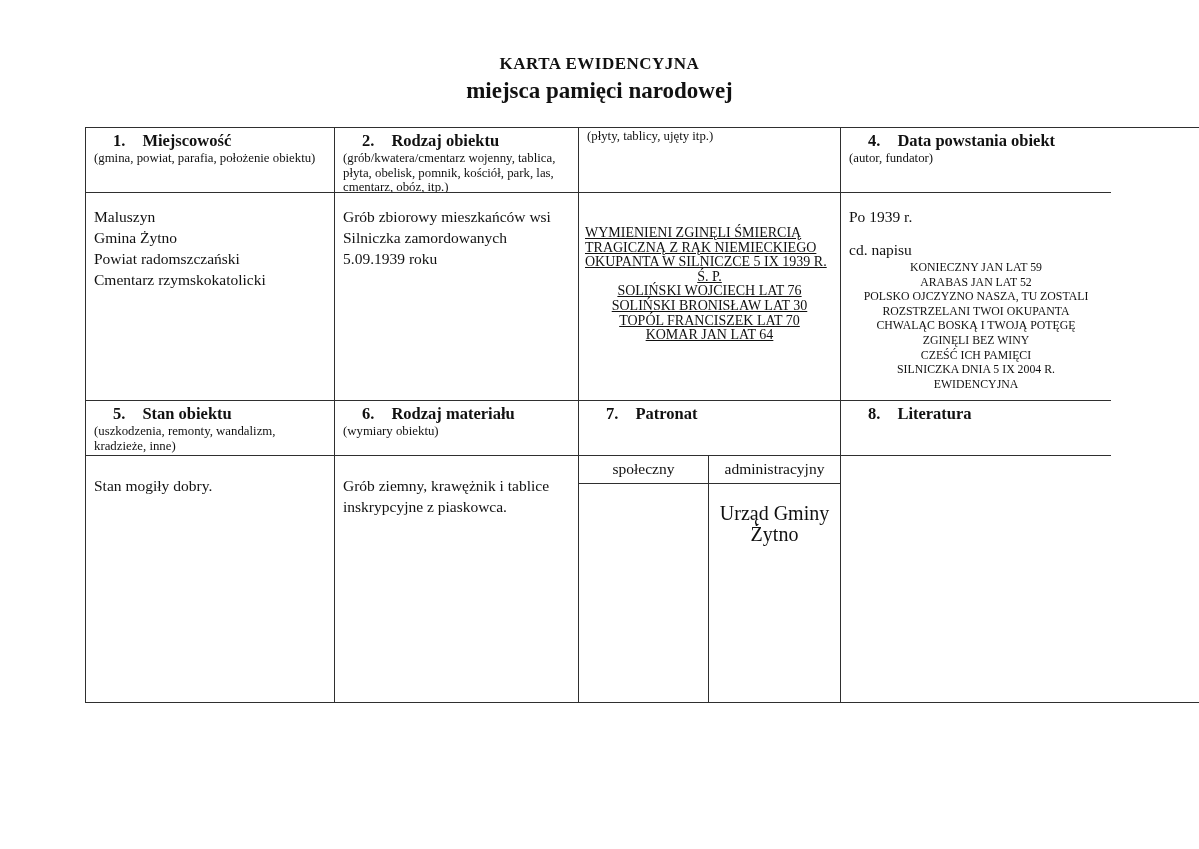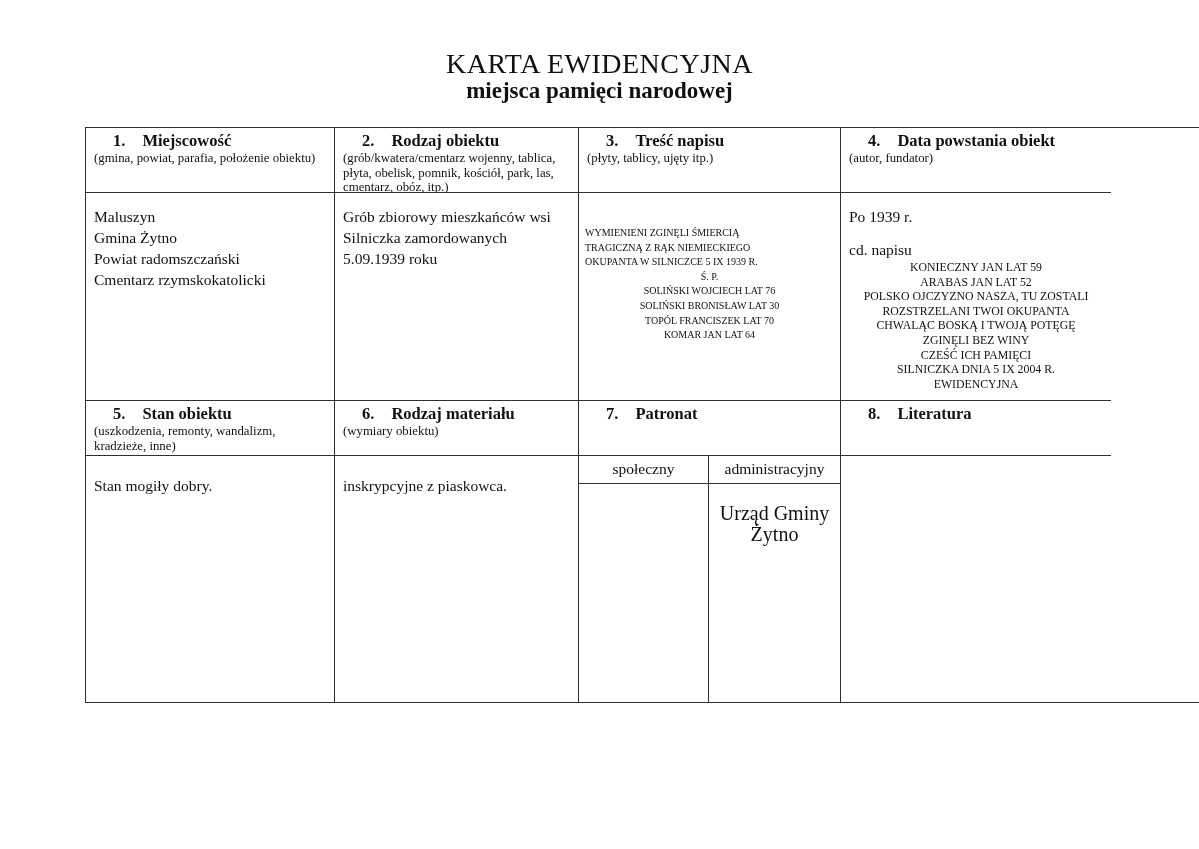--- a/index.html
+++ b/index.html
@@ -3,21 +3,21 @@
 <meta charset="utf-8">
 <style>
   * { margin: 0; padding: 0; box-sizing: border-box; }
   html, body { background: #ffffff; }
   body {
     width: 1199px; height: 849px; overflow: hidden;
     font-family: "Liberation Serif", "DejaVu Serif", serif;
     color: #111111;
   }
   .doc-title { text-align: center; padding-top: 50px; }
-  .title-1 { font-weight: normal; font-size: 28px; line-height: 27px; letter-spacing: 0.5px; }
+  .title-1 { font-weight: bold; font-size: 17px; line-height: 27px; letter-spacing: 0.5px; }
   .title-2 { font-weight: bold; font-size: 23px; line-height: 27px; }
 
   .card-table {
     margin: 23px 0 0 85px;
     width: 1150px;
     border: 1px solid #2f2f2f;
     display: grid;
     grid-template-columns: 249px 244px 262px 270px;
     grid-template-rows: 65px 208px 55px 246px;
     background: #ffffff;
@@ -33,21 +33,21 @@
   
   .hline { font-weight: bold; font-size: 16.5px; line-height: 19px; padding: 3px 4px 0 27px; white-space: nowrap; }
   .hnum { display: inline-block; margin-right: 17px; }
   .hsub { font-size: 12.8px; line-height: 14.6px; padding: 1px 8px 0 8px; }
 
   
   .body-text { font-size: 15.5px; line-height: 21px; padding: 13px 8px 0 8px; }
   .row2-pad { padding-top: 19px; }
 
   
-  .inscription { padding-top: 33px; font-size: 10px; line-height: 14.6px; }
+  .inscription { padding-top: 33px; font-size: 14px; line-height: 14.6px; text-decoration: underline; }
   .insc-left { padding: 0 6px; text-align: left; }
   .insc-left div, .insc-center div { white-space: nowrap; }
   .insc-center { text-align: center; }
 
   
   .c4 { padding: 13px 8px 0 8px; }
   .c4-date { font-size: 15.5px; line-height: 21px; }
   .c4-cont { font-size: 15.5px; line-height: 21px; margin-top: 12px; }
   .c4-center { font-size: 11.8px; line-height: 14.6px; text-align: center; }
   .c4-center div { white-space: nowrap; }
@@ -79,21 +79,20 @@
 
     <div class="cell">
       <div class="hline"><span class="hnum">1.</span><span>Miejscowość</span></div>
       <div class="hsub">(gmina, powiat, parafia, położenie obiektu)</div>
     </div>
     <div class="cell">
       <div class="hline"><span class="hnum">2.</span><span>Rodzaj obiektu</span></div>
       <div class="hsub">(grób/kwatera/cmentarz wojenny, tablica, płyta, obelisk, pomnik, kościół, park, las, cmentarz, obóz, itp.)</div>
     </div>
     <div class="cell">
-      <div class="hline"><span class="hnum">3.</span><span>Treść napisu</span></div>
       <div class="hsub">(płyty, tablicy, ujęty itp.)</div>
     </div>
     <div class="cell last-col">
       <div class="hline"><span class="hnum">4.</span><span>Data powstania obiekt</span></div>
       <div class="hsub">(autor, fundator)</div>
     </div>
 
     <div class="cell body-text">
         <div>Maluszyn</div>
         <div>Gmina Żytno</div>
@@ -146,20 +145,21 @@
     <div class="cell">
       <div class="hline"><span class="hnum">7.</span><span>Patronat</span></div>
       <div class="hsub"></div>
     </div>
     <div class="cell last-col">
       <div class="hline"><span class="hnum">8.</span><span>Literatura</span></div>
     </div>
 
     <div class="cell body-text row2-pad last-row">Stan mogiły dobry.</div>
     <div class="cell body-text row2-pad last-row">
+        <div>Grób ziemny, krawężnik i tablice</div>
         <div>inskrypcyjne z piaskowca.</div>
       </div>
     <div class="cell cell-patronat last-row">
       <div class="pat-grid">
         <div class="pat-h pat-b-r pat-b-b">społeczny</div>
         <div class="pat-h pat-b-b">administracyjny</div>
         <div class="pat-v pat-b-r"></div>
         <div class="pat-v">
             <div>Urząd Gminy</div>
             <div>Żytno</div>

